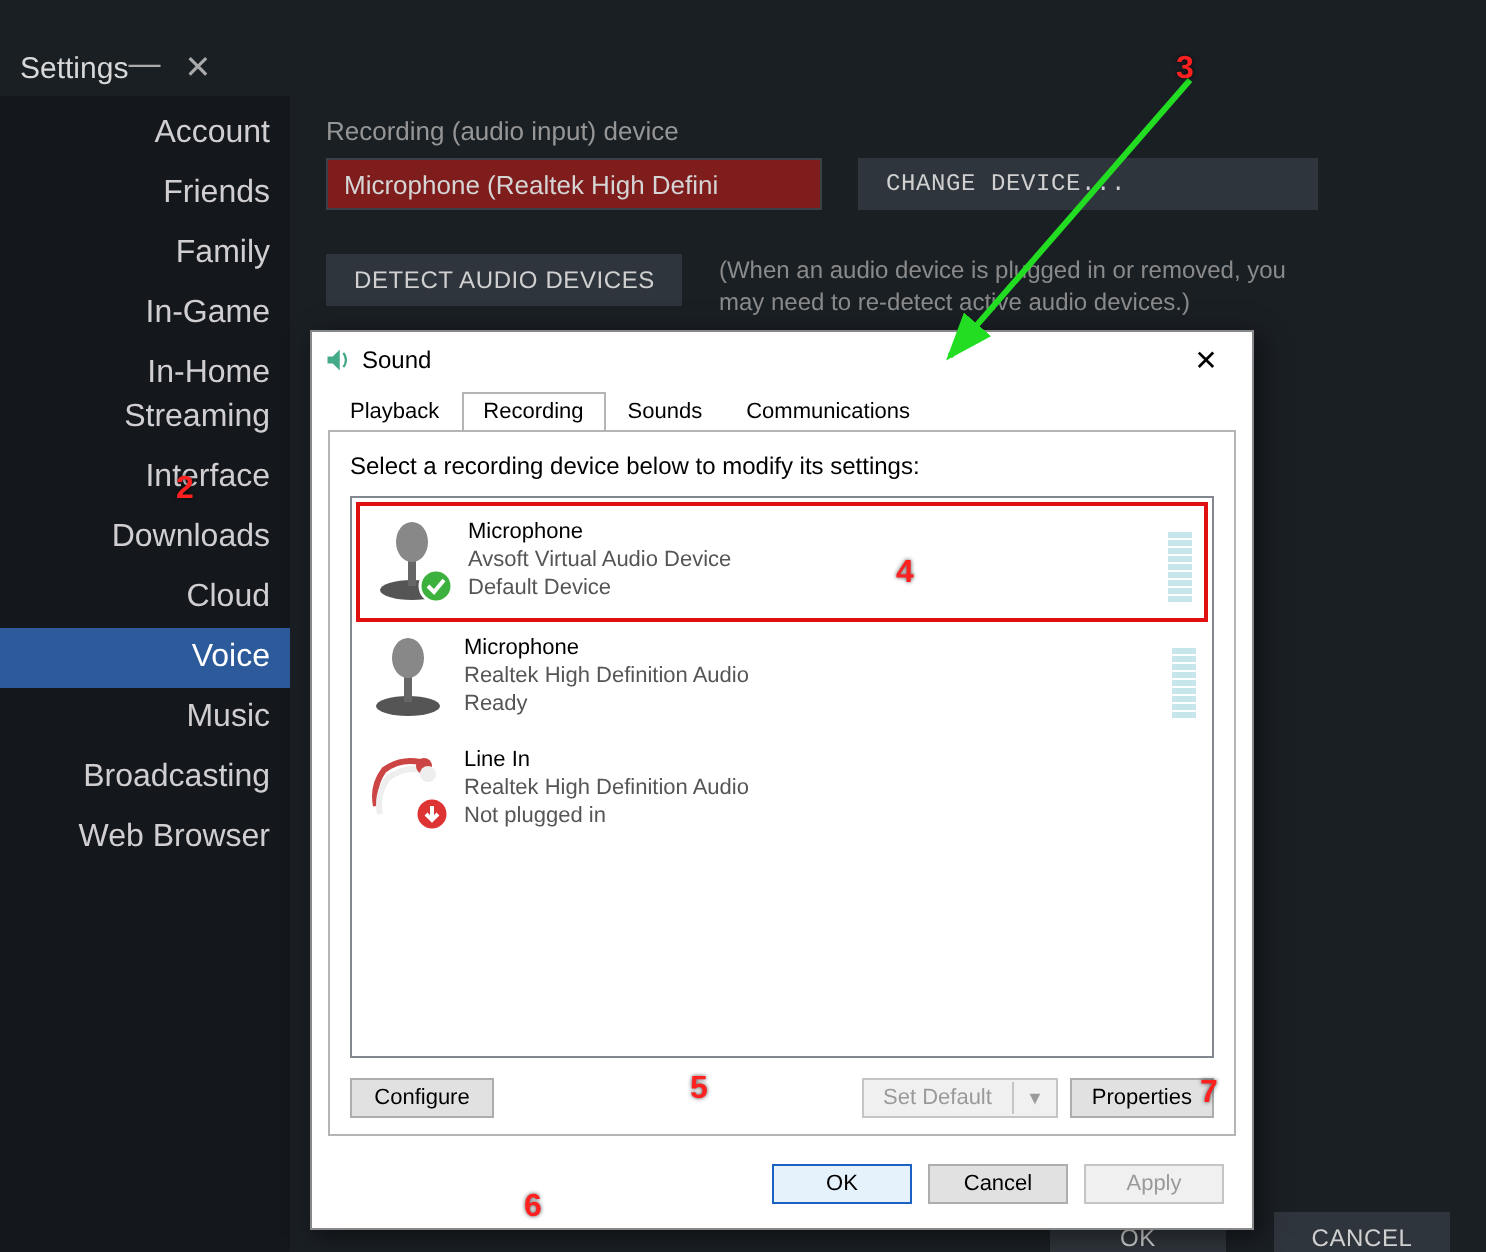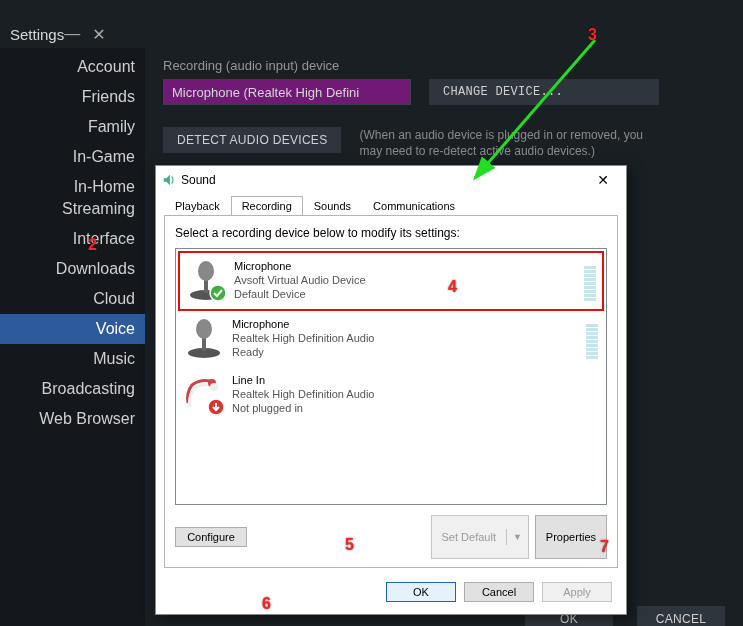--- a/index.html
+++ b/index.html
@@ -34,21 +34,21 @@
     line-height: 22px;
   }
   .sidebar-item.selected { background: #2c5a9a; color: #fff; }
 
   .main { flex: 1; padding: 10px 18px 14px 18px; position: relative; }
   .section-label { color: #969696; font-size: 13px; margin-bottom: 6px; }
   .row { display: flex; align-items: center; gap: 18px; margin-bottom: 10px; }
   .input-box {
     width: 248px; height: 26px;
     padding: 0 8px;
-    background: #701a75;
+    background: #7f1d1d;
     border: 1px solid #3a4047;
     color: #d5d5d5; font-size: 13px;
     display: flex; align-items: center;
   }
   .btn {
     height: 26px; padding: 0 14px;
     background: #2f353c; color: #d0d0d0;
     font-size: 12px; letter-spacing: 0.3px;
     border: none; cursor: pointer;
     display: inline-flex; align-items: center;
@@ -117,21 +117,21 @@
   .level-bar span { display:block; width:12px; height:3px; background:#c6e6eb; }
 
   .tb-buttons { display:flex; justify-content:space-between; margin-top: 10px; align-items:center;}
   .wbtn {
     font-size: 11px; padding: 3px 10px;
     background: #e1e1e1; border:1px solid #adadad; cursor:pointer;
     min-width: 72px;
   }
   .wbtn.dis { color:#9a9a9a; border-color:#c5c5c5; background:#f0f0f0; cursor:default;}
   .wbtn.split { display:inline-flex; align-items:center; padding:0;}
-  .wbtn.split .lbl{ padding: 15px 10px;}
+  .wbtn.split .lbl{ padding: 3px 10px;}
   .wbtn.split .chev{ border-left:1px solid #c5c5c5; padding:3px 6px; font-size:9px;}
 
   .wd-footer {
     display:flex; justify-content:flex-end; gap:8px;
     padding: 6px 14px 12px 0;
   }
   .wd-footer .wbtn { min-width: 70px; }
   .wd-footer .wbtn.primary { border:1px solid #1a63c2; background:#e5f1fb; padding:3px 20px;}
 
   

